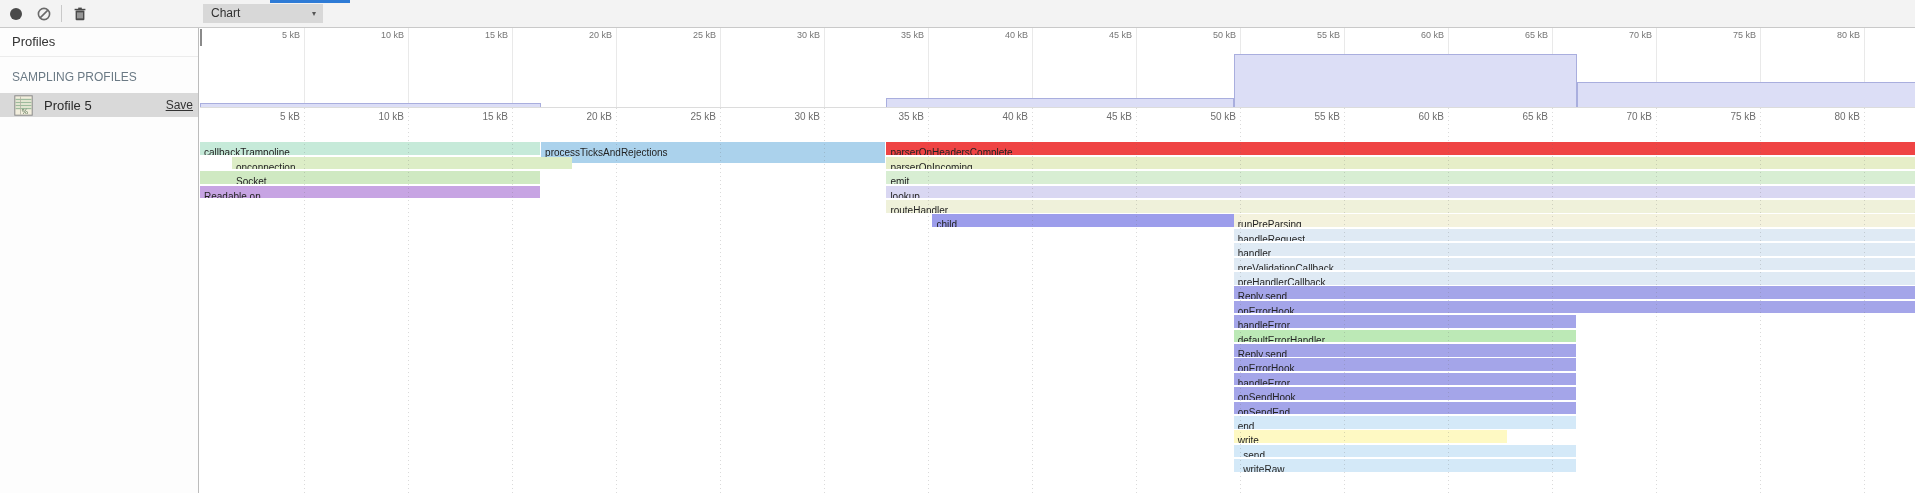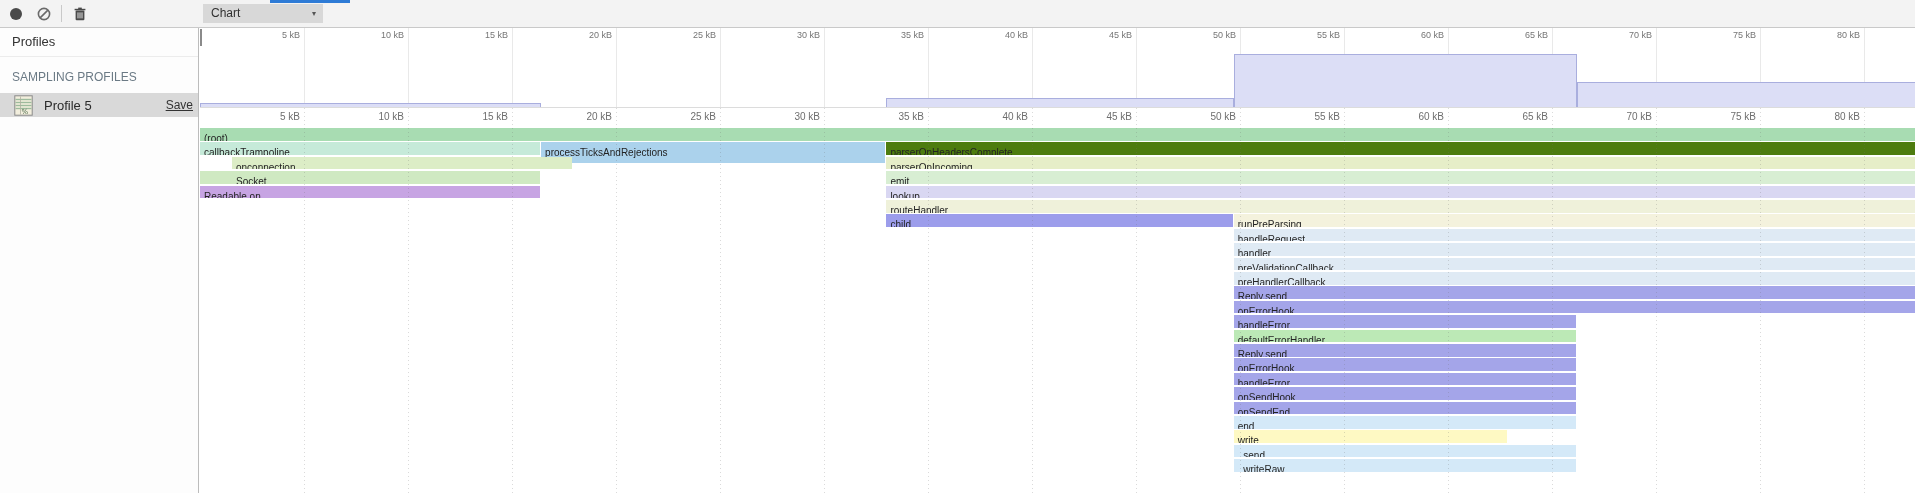--- a/index.html
+++ b/index.html
@@ -45,21 +45,21 @@
   #flame-ruler{position:absolute;left:0;right:0;top:80px;height:18px;overflow:hidden;}
   .fr-label{position:absolute;top:3px;width:56px;text-align:right;font-size:10px;color:#6e6e6e;}
 
   #lower-grid{position:absolute;left:0;right:0;top:80px;bottom:0;pointer-events:none;z-index:3;}
   .lg-line{position:absolute;top:0;bottom:0;width:1px;
     background:repeating-linear-gradient(to bottom,rgba(110,110,110,.25) 0 1px,transparent 1px 4px);}
 
   #flame{position:absolute;left:0;right:0;top:98px;bottom:0;overflow:hidden;z-index:1;}
   .bar{position:absolute;height:12.5px;box-sizing:border-box;overflow:hidden;white-space:nowrap;cursor:pointer;}
   .bar span{font-size:10px;color:#232323;line-height:12.5px;padding-left:4px;display:inline-block;}
-  .bar.dots{background-image:radial-gradient(rgba(255,255,255,.65) 1px,transparent 1.3px);background-size:6px 5px;}
+  .bar.dots{background-image:radial-gradient(rgba(255,255,255,.65) 1px,transparent 1.3px);background-size:6px 5px;margin-left:46px;}
 </style>
 </head>
 <body>
 
 <div id="app">
 
   <div id="toolbar">
     <div id="record-btn" class="tb-icon">
       <svg width="14" height="14" viewBox="0 0 14 14">
         <circle cx="7" cy="7" r="6" fill="#4a4a4a"></circle>
@@ -159,24 +159,23 @@
         <div class="fr-label" style="left: 876px;">45 kB</div>
         <div class="fr-label" style="left: 980px;">50 kB</div>
         <div class="fr-label" style="left: 1084px;">55 kB</div>
         <div class="fr-label" style="left: 1188px;">60 kB</div>
         <div class="fr-label" style="left: 1292px;">65 kB</div>
         <div class="fr-label" style="left: 1396px;">70 kB</div>
         <div class="fr-label" style="left: 1500px;">75 kB</div>
         <div class="fr-label" style="left: 1604px;">80 kB</div>
       </div>
     <div id="flame">
-        <div class="bar" style="left: 0px; width: 1715px; top: 2px; height: 12.5px; background: rgb(168, 220, 178);"><span>(root)</span></div>
         <div class="bar" style="left: 0px; width: 340.12px; top: 16.4px; height: 12.5px; background: rgb(198, 234, 217);"><span>callbackTrampoline</span></div>
         <div class="bar" style="left: 341.12px; width: 344.28px; top: 16.4px; height: 21px; background: rgb(171, 210, 236);"><span>processTicksAndRejections</span></div>
-        <div class="bar" style="left: 686.4px; width: 1028.6px; top: 16.4px; height: 12.5px; background: #4d7c0f;"><span>parserOnHeadersComplete</span></div>
+        <div class="bar" style="left: 686.4px; width: 1028.6px; top: 16.4px; height: 12.5px; background: #ef4444;"><span>parserOnHeadersComplete</span></div>
         <div class="bar" style="left: 0px; width: 340.12px; top: 30.8px; height: 12.5px; background: rgb(220, 237, 198); margin-left: 32px;"><span>onconnection</span></div>
         <div class="bar" style="left: 686.4px; width: 1028.6px; top: 30.8px; height: 12.5px; background: rgb(230, 238, 200);"><span>parserOnIncoming</span></div>
         <div class="bar" style="left: 0px; width: 340.12px; top: 45.2px; height: 12.5px; background: rgb(207, 233, 194); padding-left: 32px;"><span>Socket</span></div>
         <div class="bar" style="left: 686.4px; width: 1028.6px; top: 45.2px; height: 12.5px; background: rgb(216, 238, 211);"><span>emit</span></div>
         <div class="bar" style="left: 0px; width: 340.12px; top: 59.6px; height: 12.5px; background: rgb(199, 164, 227);"><span>Readable.on</span></div>
         <div class="bar" style="left: 686.4px; width: 1028.6px; top: 59.6px; height: 12.5px; background: rgb(217, 215, 242);"><span>lookup</span></div>
         <div class="bar" style="left: 686.4px; width: 1028.6px; top: 74px; height: 12.5px; background: rgb(239, 241, 218);"><span>routeHandler</span></div>
         <div class="bar dots" style="left: 686.4px; width: 346.36px; top: 88.4px; height: 12.5px; background: rgb(156, 157, 235);"><span>child</span></div>
         <div class="bar" style="left: 1033.76px; width: 681.24px; top: 88.4px; height: 12.5px; background: rgb(244, 242, 221);"><span>runPreParsing</span></div>
         <div class="bar" style="left: 1033.76px; width: 681.24px; top: 102.8px; height: 12.5px; background: rgb(223, 234, 244);"><span>handleRequest</span></div>

